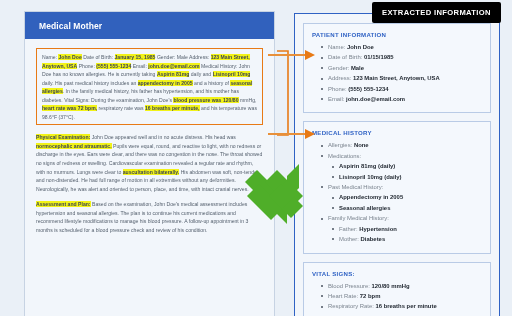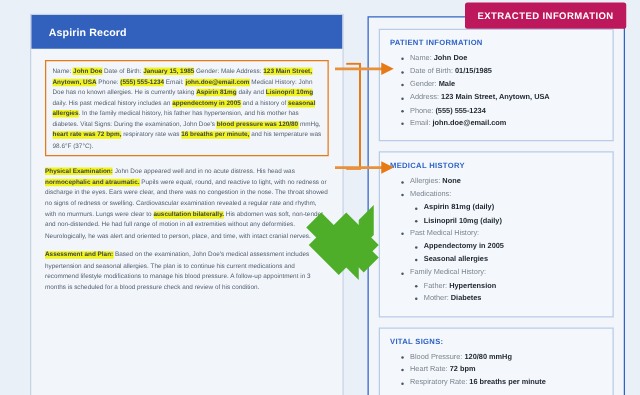--- a/index.html
+++ b/index.html
@@ -109,21 +109,21 @@
     background: #f2f6fb;
     border: 1.2px solid #2f62c4;
     box-sizing: border-box;
     overflow: hidden;
     padding: 9px 8px 0 8px;
   }
   #extract-badge {
     position: absolute;
     left: 372px;
     top: 2px;
-    background: #be185d;
+    background: #000000;
     color: #ffffff;
     font-size: 7.6px;
     font-weight: bold;
     letter-spacing: 0.35px;
     padding: 6px 10px 6px 10px;
     border-radius: 2px;
     z-index: 9;
     white-space: nowrap;
   }
 
@@ -169,21 +169,21 @@
   ul.ex-list li b {
     color: #232a33;
     font-weight: bold;
   }
 </style>
 </head>
 <body>
 
 <div id="doc-card">
   <div id="doc-header">
-    <span id="doc-header-title">Aspirin Record</span>
+    <span id="doc-header-title">Medical Mother</span>
   </div>
   <div id="doc-body">
 
     <div id="intake-block">
       <p class="para">Name: <mark class="hl b">John Doe</mark> Date of Birth: <mark class="hl b">January 15, 1985</mark> Gender: Male Address: <mark class="hl b">123 Main Street, Anytown, USA</mark> Phone: <mark class="hl b">(555) 555-1234</mark> Email: <mark class="hl b">john.doe@email.com</mark> Medical History: John Doe has no known allergies. He is currently taking <mark class="hl b">Aspirin 81mg</mark> daily and <mark class="hl b">Lisinopril 10mg</mark> daily. His past medical history includes an <mark class="hl b">appendectomy in 2005</mark> and a history of <mark class="hl b">seasonal allergies</mark>. In the family medical history, his father has hypertension, and his mother has diabetes. Vital Signs: During the examination, John Doe's <mark class="hl b">blood pressure was 120/80</mark> mmHg, <mark class="hl b">heart rate was 72 bpm,</mark> respiratory rate was <mark class="hl b">16 breaths per minute,</mark> and his temperature was 98.6°F (37°C).</p>
     </div>
 
     <p class="para"><mark class="hl b">Physical Examination:</mark> John Doe appeared well and in no acute distress. His head was <mark class="hl b">normocephalic and atraumatic.</mark> Pupils were equal, round, and reactive to light, with no redness or discharge in the eyes. Ears were clear, and there was no congestion in the nose. The throat showed no signs of redness or swelling. Cardiovascular examination revealed a regular rate and rhythm, with no murmurs. Lungs were clear to <mark class="hl b">auscultation bilaterally.</mark> His abdomen was soft, non-tender, and non-distended. He had full range of motion in all extremities without any deformities. Neurologically, he was alert and oriented to person, place, and time, with intact cranial nerves.</p>
 
     <p class="para last"><mark class="hl b">Assessment and Plan:</mark> Based on the examination, John Doe's medical assessment includes hypertension and seasonal allergies. The plan is to continue his current medications and recommend lifestyle modifications to manage his blood pressure. A follow-up appointment in 3 months is scheduled for a blood pressure check and review of his condition.</p>

